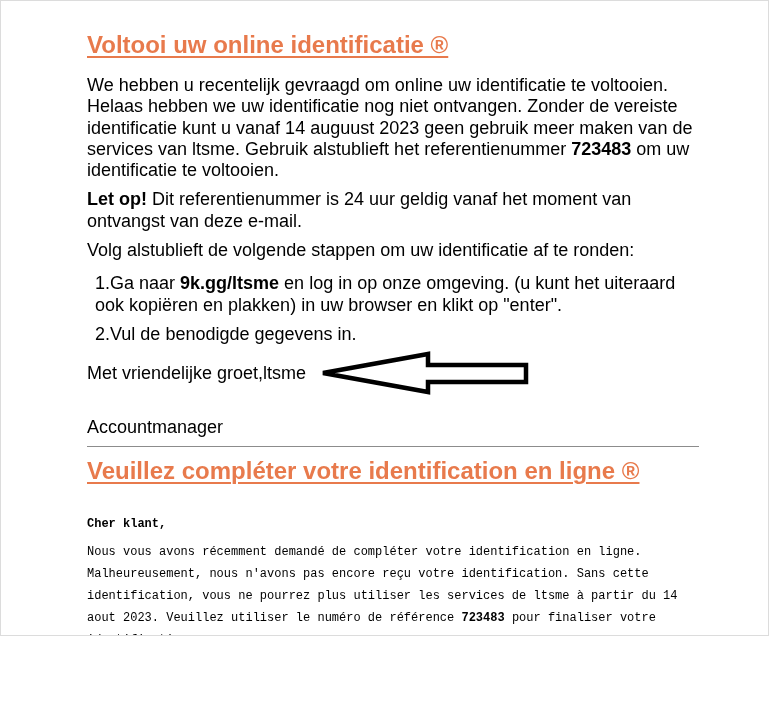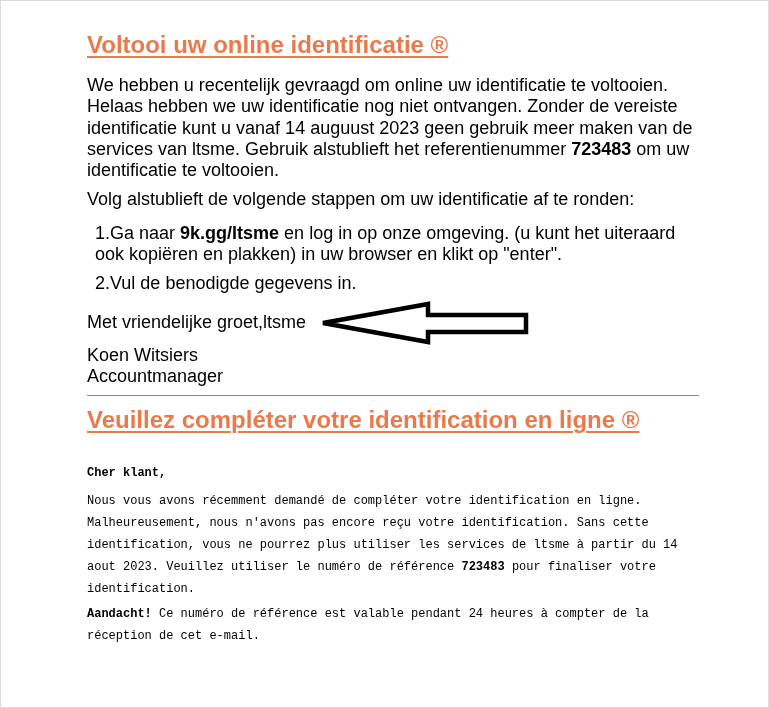--- a/index.html
+++ b/index.html
@@ -1,17 +1,17 @@
 <!DOCTYPE html>
 <html><head>
 <meta charset="utf-8">
 <style>
   html,body{margin:0;padding:0;background:#fff;}
   .page{
-    width:769px;height:708px;box-sizing:border-box;background:#ffffff;
+    width:769px;height:636px;box-sizing:border-box;background:#ffffff;
     border:1px solid #dcdcdc;overflow:hidden;
     padding:30px 0 16px 86px;
     font-family:"Liberation Sans", sans-serif;color:#000;
   }
   .content{width:623px;}
   .heading{
     font-size:24px;line-height:28px;font-weight:bold;color:#e87a4c;
     text-decoration:underline;text-decoration-thickness:2px;text-underline-offset:3px;
     margin:0;
   }
@@ -37,37 +37,38 @@
 
 <div class="page">
   <div class="content">
 
     <section class="nl">
       <h1 class="heading">Voltooi uw online identificatie ®</h1>
 
 
       <p><span>We hebben u recentelijk gevraagd om online uw identificatie te voltooien. Helaas hebben we uw identificatie nog niet ontvangen. Zonder de vereiste identificatie kunt u vanaf 14 auguust 2023 geen gebruik meer maken van de services van ltsme. Gebruik alstublieft het referentienummer </span><b>723483</b><span> om uw identificatie te voltooien.</span></p>
 
+      <p><b>Let op!</b><span> Dit referentienummer is 24 uur geldig vanaf het moment van ontvangst van deze e-mail.</span></p>
 
       <p>Volg alstublieft de volgende stappen om uw identificatie af te ronden:</p>
 
       <div class="steps">
         <div class="step"><span>1.Ga naar </span><b>9k.gg/ltsme</b><span> en log in op onze omgeving. (u kunt het uiteraard ook kopiëren en plakken) in uw browser en klikt op "enter".</span></div>
         <div class="step">2.Vul de benodigde gegevens in.</div>
       </div>
 
 
       <div class="signoff-row">
         <span class="signoff">Met vriendelijke groet,ltsme</span>
         <svg class="arrow" width="210" height="44" viewBox="0 0 210 44" aria-hidden="true">
           <polygon points="3,22 108,3 108,14 206,14 206,31 108,31 108,41" fill="#ffffff" stroke="#000000" stroke-width="4.5" stroke-linejoin="miter"></polygon>
         </svg>
       </div>
 
-      <p class="sender"><span>Koen Witsiers</span><br><span>Accountmanager</span></p>
+      <p class="sender"><br><span>Accountmanager</span></p>
     </section>
 
     <hr class="divider">
 
     <section class="fr">
       <h2 class="heading">Veuillez compléter votre identification en ligne ®</h2>
 
       <p class="greeting">Cher klant,</p>
 
       <p><span>Nous vous avons récemment demandé de compléter votre identification en ligne. Malheureusement, nous n'avons pas encore reçu votre identification. Sans cette identification, vous ne pourrez plus utiliser les services de ltsme à partir du 14 aout 2023. Veuillez utiliser le numéro de référence </span><b>723483</b><span> pour finaliser votre identification.</span></p>

